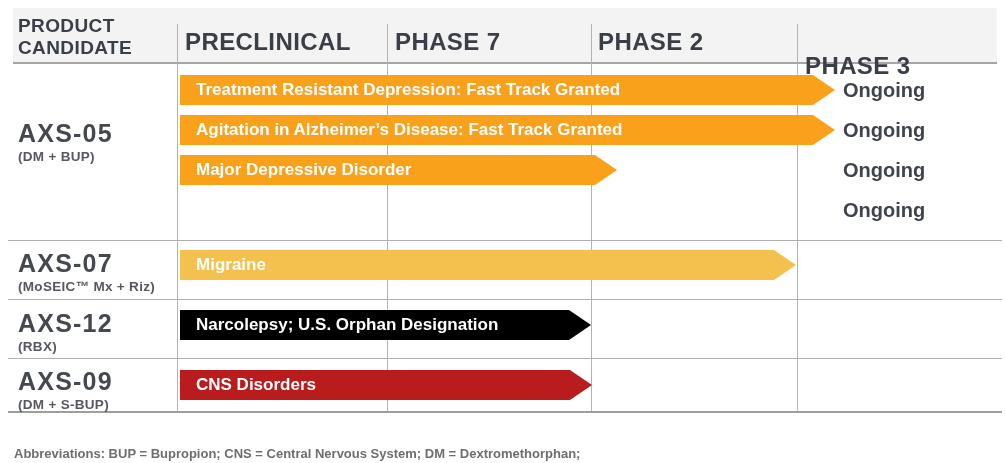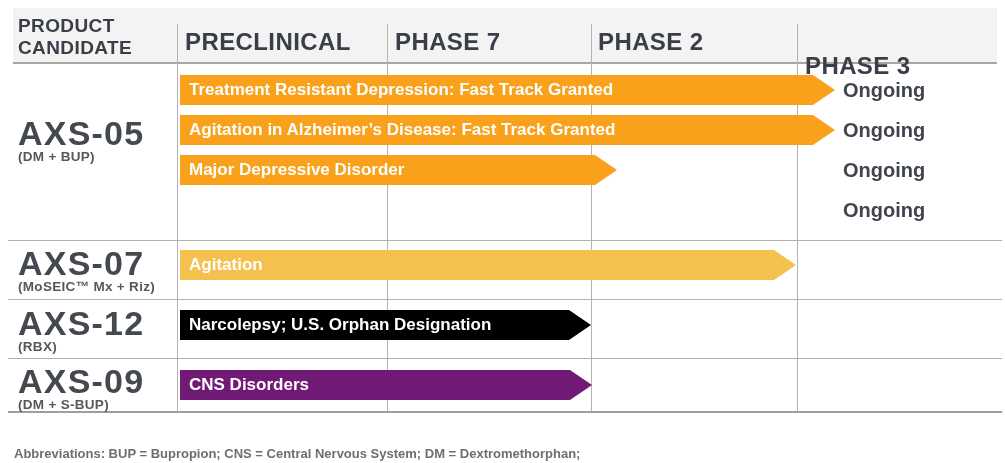--- a/index.html
+++ b/index.html
@@ -17,33 +17,33 @@
   .phase-head{position:absolute;top:28px;font-size:24px;color:#3a3e46;letter-spacing:.4px;}
   .ph-0{left:185px;} .ph-1{left:395px;} .ph-2{left:598px;} .ph-3{left:805px;margin-top:24px;}
   
   .vline{position:absolute;top:24px;width:1px;height:387px;background:#b3b3b3;}
   .v-0{left:177px;} .v-1{left:387px;} .v-2{left:591px;} .v-3{left:797px;}
   .hline{position:absolute;left:8px;width:994px;height:1px;background:#b0b0b0;}
   .h-0{top:240px;} .h-1{top:299px;} .h-2{top:358px;}
   .bottomline{position:absolute;left:8px;top:411px;width:994px;height:2px;background:#9e9e9e;}
   
   .prod{position:absolute;left:18px;color:#44484f;}
-  .prod .nm{font-size:34px;letter-spacing:1.2px;line-height:30px;}
+  .prod .nm{font-size:25px;letter-spacing:1.2px;line-height:30px;}
   .prod .comp{font-size:13.5px;color:#55585e;letter-spacing:.3px;margin-top:1px;}
   .p-axs05{top:118px;} .p-axs07{top:248px;} .p-axs12{top:308px;} .p-axs09{top:366px;}
   
   .bar{
     position:absolute;left:180px;height:30px;color:#ffffff;font-size:17px;line-height:30px;
-    padding-left:9px;box-sizing:border-box;white-space:nowrap;overflow:hidden;
+    padding-left:16px;box-sizing:border-box;white-space:nowrap;overflow:hidden;
     clip-path:polygon(0 0, calc(100% - 22px) 0, 100% 50%, calc(100% - 22px) 100%, 0 100%);
   }
   .bar-orange{background:#f9a11b;}
   .bar-yellow{background:#f4c14f;}
   .bar-red{background:#000000;}
-  .bar-purple{background:#701a75;}
+  .bar-purple{background:#b91c1c;}
   .b-0{top:75px;width:655px;}
   .b-1{top:115px;width:655px;}
   .b-2{top:155px;width:437px;}
   .b-3{top:195px;width:437px;}
   .b-mig{top:250px;width:616px;}
   .b-nar{top:310px;width:411px;}
   .b-cns{top:370px;width:412px;}
   
   .ongoing{position:absolute;left:843px;height:30px;line-height:30px;font-size:20px;color:#3f444c;}
   .o-0{top:75px;} .o-1{top:115px;} .o-2{top:155px;} .o-3{top:195px;}
@@ -88,21 +88,21 @@
     <div class="comp">(RBX)</div>
   </div>
   <div class="prod p-axs09">
     <div class="nm">AXS-09</div>
     <div class="comp">(DM + S-BUP)</div>
   </div>
 
   <div class="bar bar-orange b-0">Treatment Resistant Depression: Fast Track Granted</div>
   <div class="bar bar-orange b-1">Agitation in Alzheimer’s Disease: Fast Track Granted</div>
   <div class="bar bar-orange b-2">Major Depressive Disorder</div>
-  <div class="bar bar-yellow b-mig">Agitation</div>
+  <div class="bar bar-yellow b-mig">Migraine</div>
   <div class="bar bar-red b-nar">Narcolepsy; U.S. Orphan Designation</div>
   <div class="bar bar-purple b-cns">CNS Disorders</div>
 
   <div class="ongoing o-0">Ongoing</div>
   <div class="ongoing o-1">Ongoing</div>
   <div class="ongoing o-2">Ongoing</div>
   <div class="ongoing o-3">Ongoing</div>
 
   <div class="footnote">
     <div>Abbreviations: BUP = Bupropion; CNS = Central Nervous System; DM = Dextromethorphan;</div>

